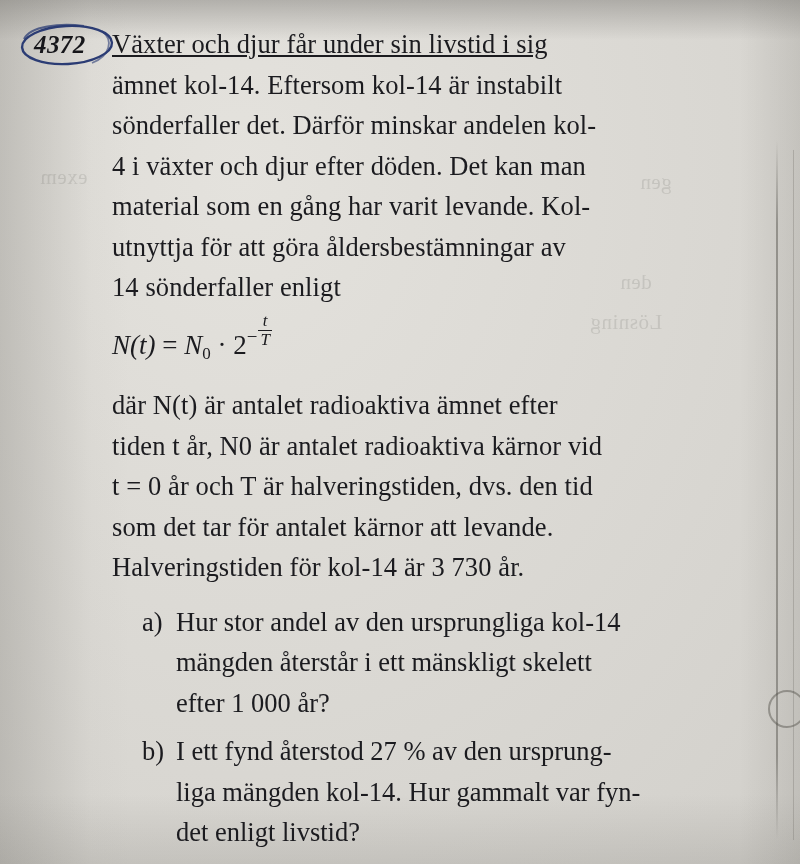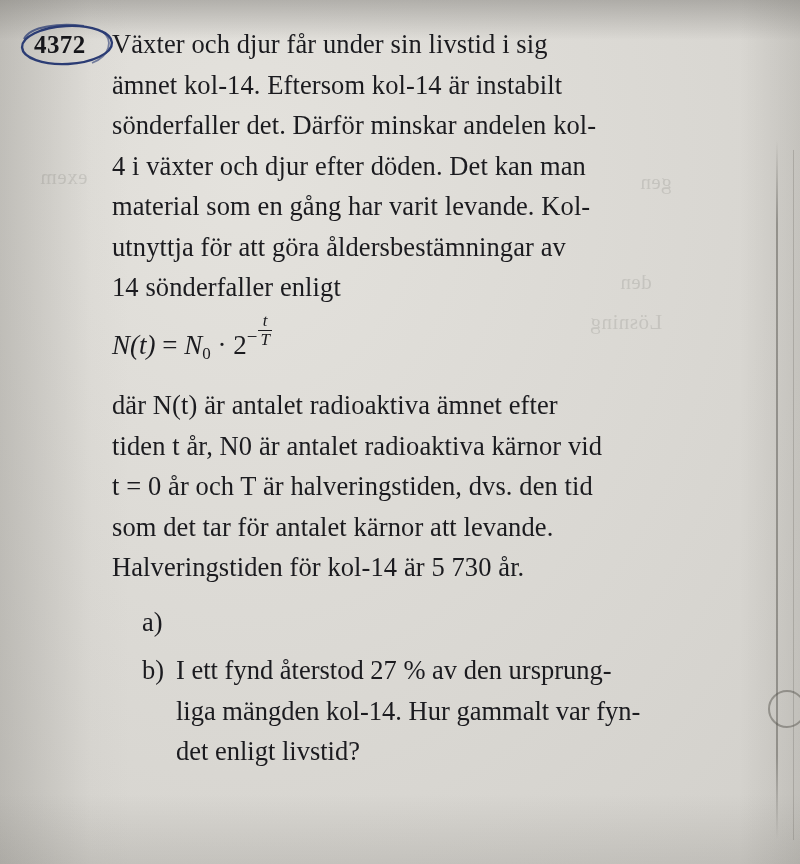--- a/index.html
+++ b/index.html
@@ -107,20 +107,21 @@
   }
   .exercise-number {
     position: absolute;
     left: 16px;
     top: 9px;
     font-family: "Liberation Serif", serif;
     font-weight: bold;
     font-size: 25px;
     color: #16161a;
     letter-spacing: 0.4px;
+    font-style: italic;
   }
 
   
   #text-column {
     position: absolute;
     left: 112px;
     top: 24px;
     width: 660px;
   }
   .para {
@@ -128,20 +129,21 @@
     line-height: 40.5px;
     color: #1b1b1f;
     letter-spacing: 0.1px;
   }
   .para .l {
     display: block;
     white-space: nowrap;
   }
   .first-line {
     text-indent: 0;
+    text-decoration: underline;
   }
 
   
   .formula {
     margin-top: 12px;
     margin-bottom: 10px;
     font-size: 27px;
     line-height: 44px;
     color: #1b1b1f;
     white-space: nowrap;
@@ -251,27 +253,32 @@
       <i><span>N</span></i><span class="sub">0</span>
       <span>·</span>
       <span>2</span><span class="expo">−</span><span class="frac"><i class="num">t</i><i class="den">T</i></span>
     </div>
 
     <div class="para">
       <span class="l">där N(t) är antalet radioaktiva ämnet efter</span>
       <span class="l">tiden t år, N0 är antalet radioaktiva kärnor vid</span>
       <span class="l">t = 0 år och T är halveringstiden, dvs. den tid</span>
       <span class="l">som det tar för antalet kärnor att levande.</span>
-      <span class="l">Halveringstiden för kol-14 är 5 730 år.</span>
+      <span class="l">Halveringstiden för kol-14 är 3 730 år.</span>
     </div>
 
     <div class="sub-list">
 
       <div class="sub-item">
         <div class="sub-label">a)</div>
+        <div class="sub-text">
+          <span class="l">Hur stor andel av den ursprungliga kol-14</span>
+          <span class="l">mängden återstår i ett mänskligt skelett</span>
+          <span class="l">efter 1 000 år?</span>
+        </div>
       </div>
 
       <div class="sub-item">
         <div class="sub-label">b)</div>
         <div class="sub-text">
           <span class="l">I ett fynd återstod 27 % av den ursprung-</span>
           <span class="l">liga mängden kol-14. Hur gammalt var fyn-</span>
           <span class="l">det enligt livstid?</span>
         </div>
       </div>

